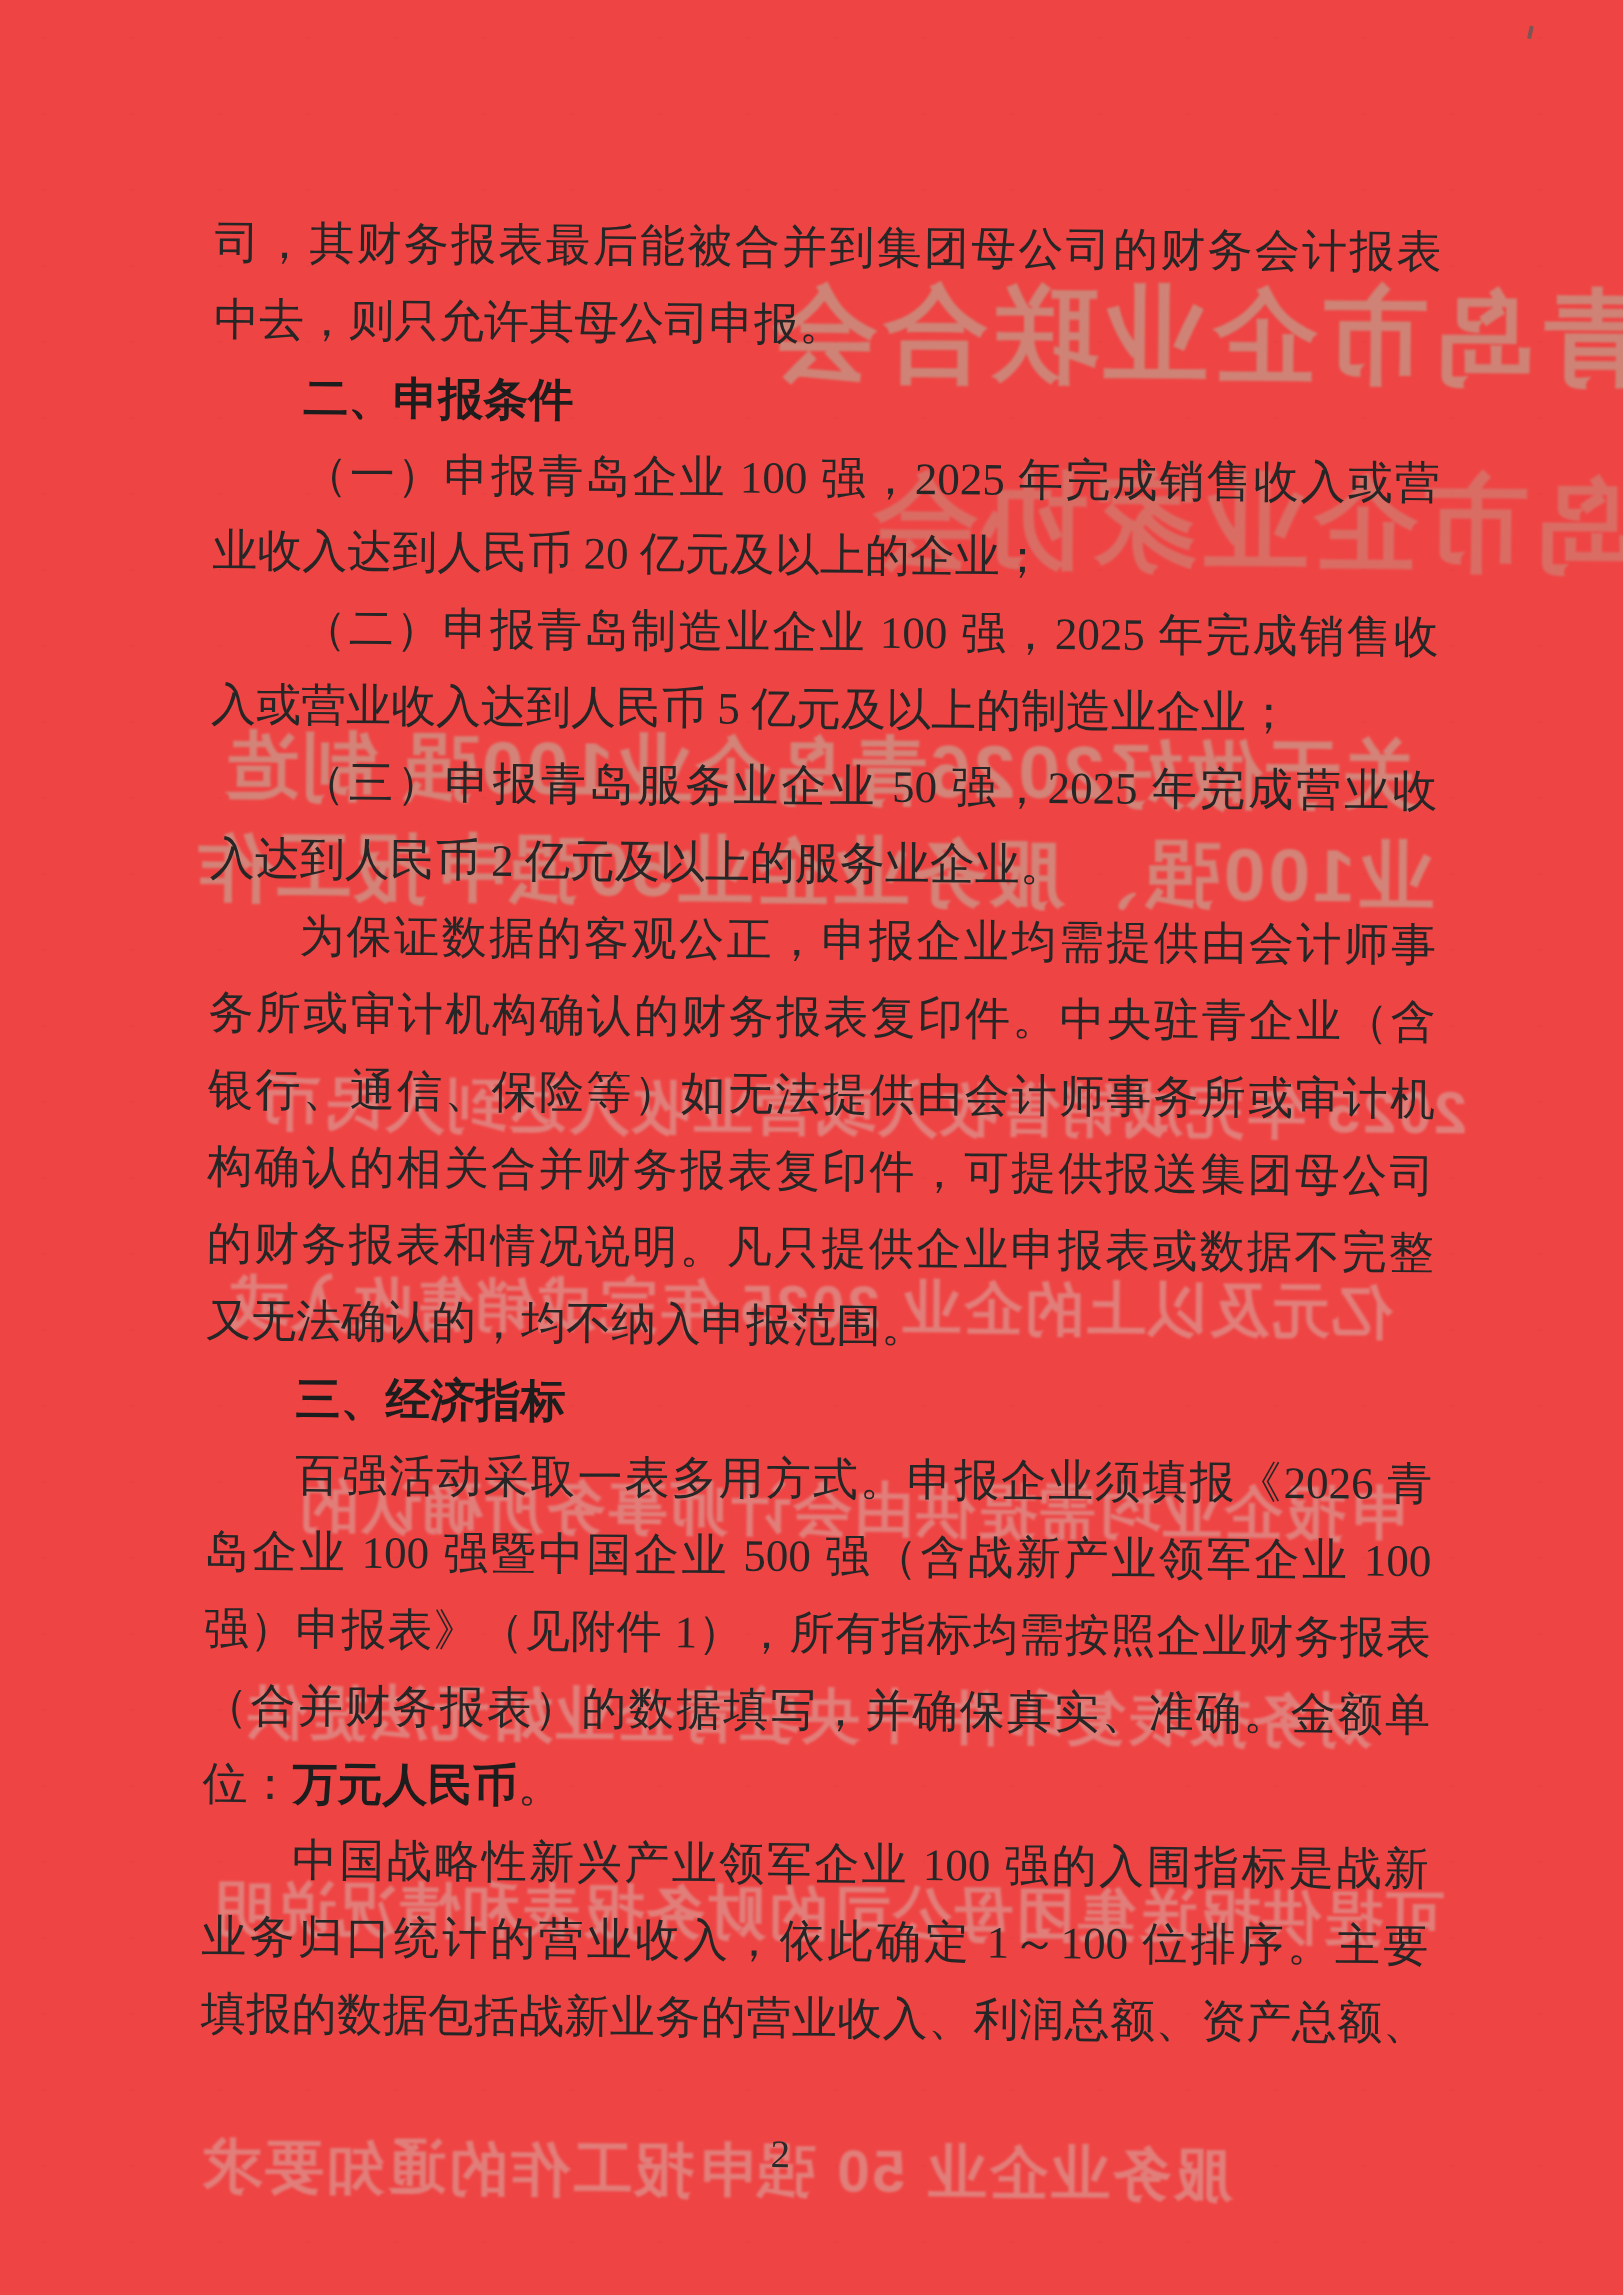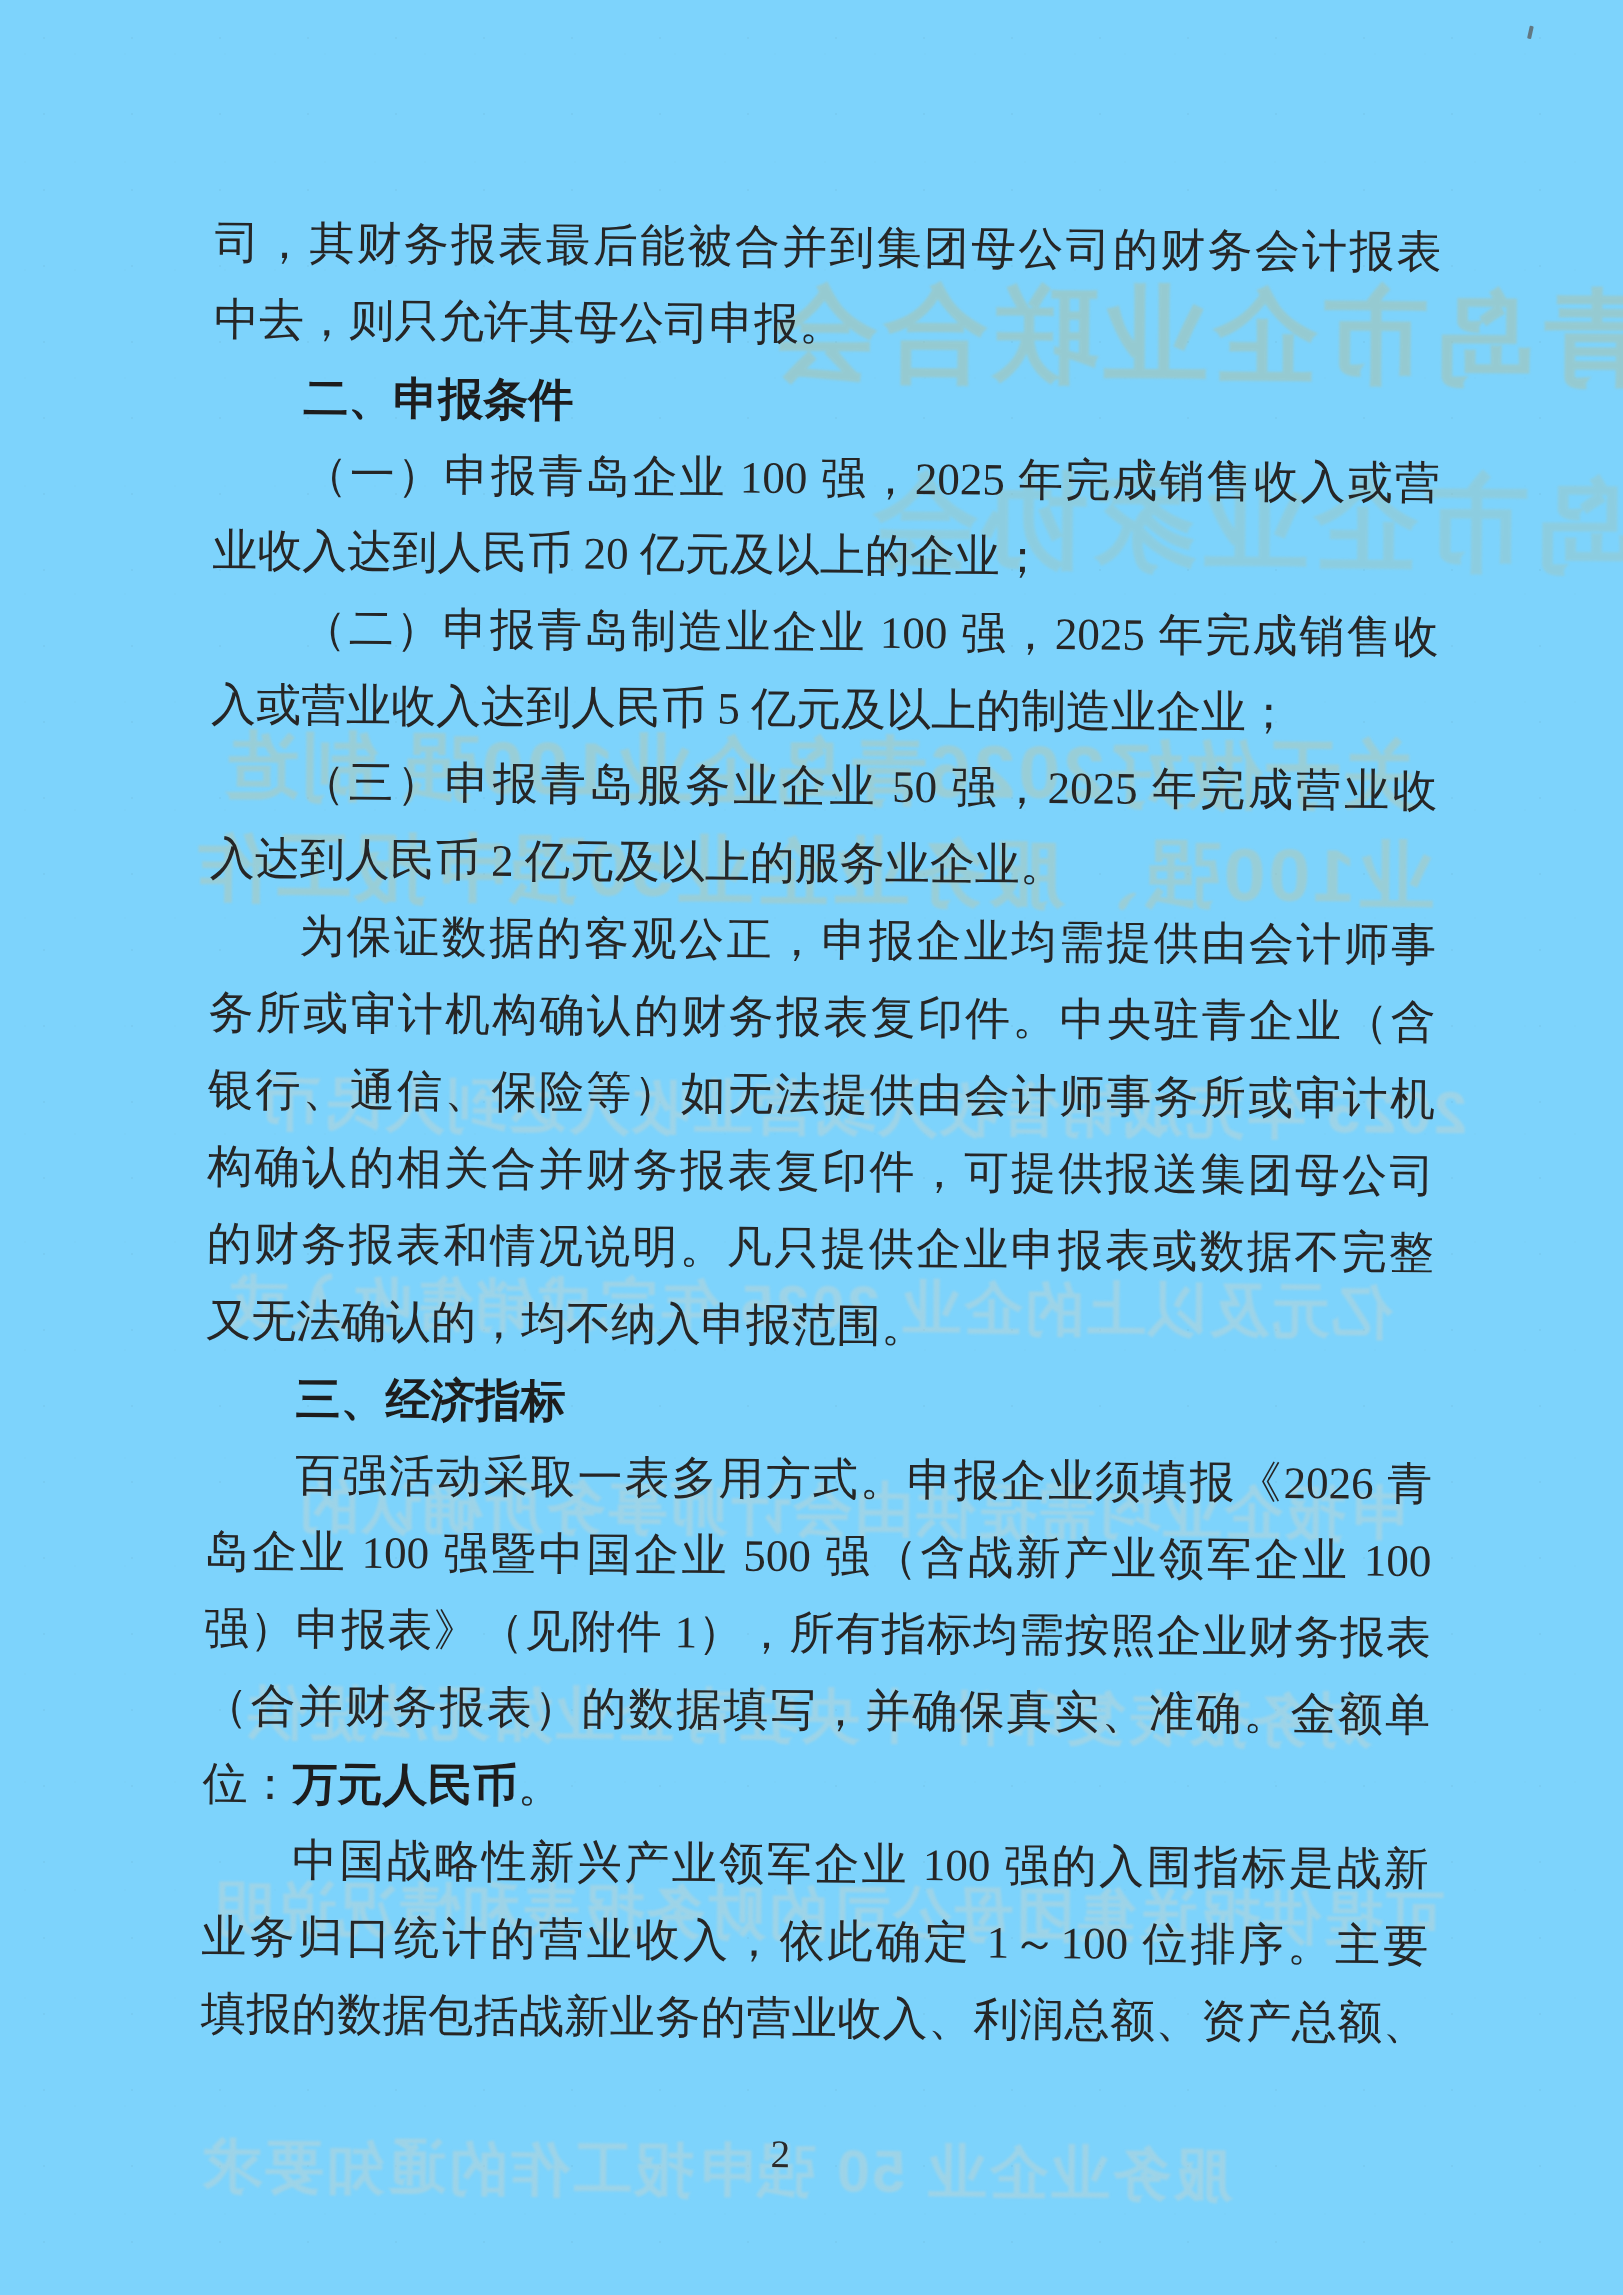--- a/index.html
+++ b/index.html
@@ -3,21 +3,21 @@
 <meta charset="utf-8">
 <style>
   html, body {
     margin: 0; padding: 0;
     background: #fcfcfa;
   }
   .paper {
     position: relative;
     width: 1623px;
     height: 2295px;
-    background: #7dd3fc;
+    background: #ef4444;
     overflow: hidden;
     font-family: "Liberation Serif", "DejaVu Serif", serif;
   }
   
   .paper::before {
     content: "";
     position: absolute; inset: 0;
     background-image:
       radial-gradient(rgba(0,0,0,0.035) 0.8px, transparent 0.8px),
       radial-gradient(rgba(0,0,0,0.025) 0.5px, transparent 0.6px);

